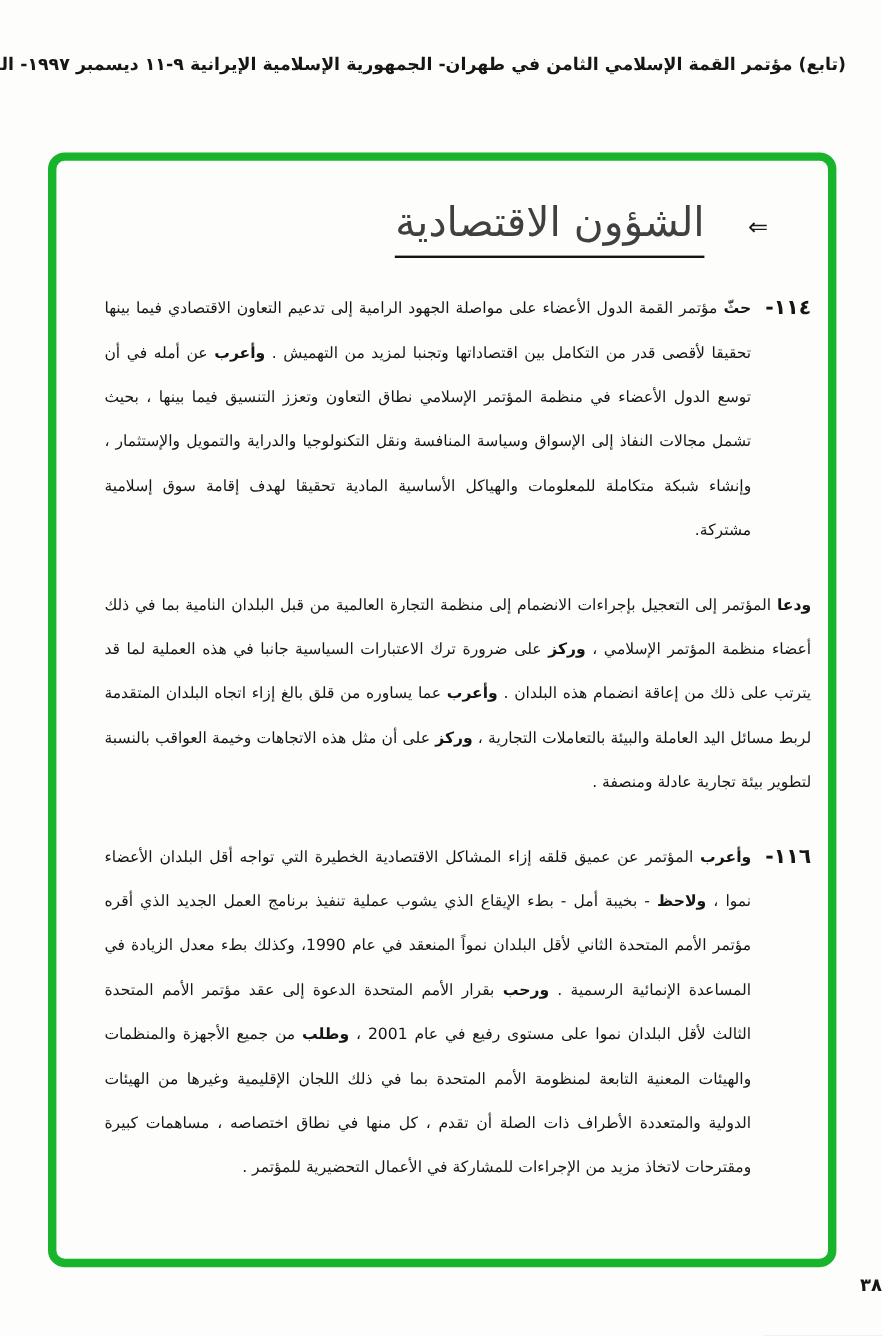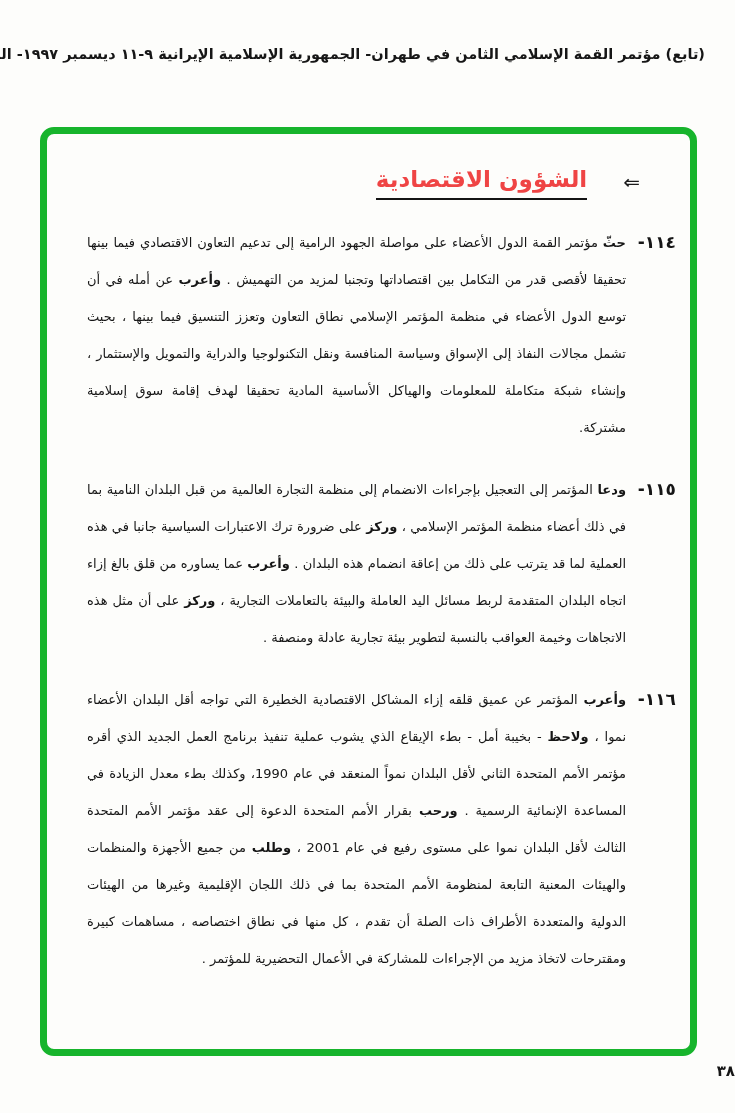--- a/index.html
+++ b/index.html
@@ -55,23 +55,23 @@
     margin: 30px 50px 0 40px;
     gap: 36px;
   }
   .arrow-glyph {
     font-size: 20px;
     color: #1a1a1a;
     line-height: 1;
     flex: 0 0 auto;
   }
   .section-title {
-    font-size: 23px;
-    font-weight: bold;
-    color: #ef4444;
+    font-size: 34px;
+    font-weight: normal;
+    color: #404040;
     border-bottom: 2.5px solid #141414;
     padding-bottom: 3px;
     line-height: 1.35;
   }
   .paragraphs {
     direction: rtl;
     margin: 24px 14px 0 40px;
   }
   .para {
     display: flex;
@@ -119,21 +119,20 @@
     <div class="section-heading">
       <span class="arrow-glyph">⇐</span>
       <span class="section-title">الشؤون الاقتصادية</span>
     </div>
     <div class="paragraphs" id="paragraphs">
         <div class="para">
           <div class="para-number">١١٤-</div>
           <div class="para-text"><span class="seg-bold">حثّ</span><span class="seg"> مؤتمر القمة الدول الأعضاء على مواصلة الجهود الرامية إلى تدعيم التعاون الاقتصادي فيما بينها تحقيقا لأقصى قدر من التكامل بين اقتصاداتها وتجنبا لمزيد من التهميش . </span><span class="seg-bold">وأعرب</span><span class="seg"> عن أمله في أن توسع الدول الأعضاء في منظمة المؤتمر الإسلامي نطاق التعاون وتعزز التنسيق فيما بينها ، بحيث تشمل مجالات النفاذ إلى الإسواق وسياسة المنافسة ونقل التكنولوجيا والدراية والتمويل والإستثمار ، وإنشاء شبكة متكاملة للمعلومات والهياكل الأساسية المادية تحقيقا لهدف إقامة سوق إسلامية مشتركة.</span></div>
         </div>
         <div class="para">
-          <div class="para-number">١١٥-</div>
           <div class="para-text"><span class="seg-bold">ودعا</span><span class="seg"> المؤتمر إلى التعجيل بإجراءات الانضمام إلى منظمة التجارة العالمية من قبل البلدان النامية بما في ذلك أعضاء منظمة المؤتمر الإسلامي ، </span><span class="seg-bold">وركز</span><span class="seg"> على ضرورة ترك الاعتبارات السياسية جانبا في هذه العملية لما قد يترتب على ذلك من إعاقة انضمام هذه البلدان . </span><span class="seg-bold">وأعرب</span><span class="seg"> عما يساوره من قلق بالغ إزاء اتجاه البلدان المتقدمة لربط مسائل اليد العاملة والبيئة بالتعاملات التجارية ، </span><span class="seg-bold">وركز</span><span class="seg"> على أن مثل هذه الاتجاهات وخيمة العواقب بالنسبة لتطوير بيئة تجارية عادلة ومنصفة .</span></div>
         </div>
         <div class="para">
           <div class="para-number">١١٦-</div>
           <div class="para-text"><span class="seg-bold">وأعرب</span><span class="seg"> المؤتمر عن عميق قلقه إزاء المشاكل الاقتصادية الخطيرة التي تواجه أقل البلدان الأعضاء نموا ، </span><span class="seg-bold">ولاحظ</span><span class="seg"> - بخيبة أمل - بطء الإيقاع الذي يشوب عملية تنفيذ برنامج العمل الجديد الذي أقره مؤتمر الأمم المتحدة الثاني لأقل البلدان نمواً المنعقد في عام 1990، وكذلك بطء معدل الزيادة في المساعدة الإنمائية الرسمية . </span><span class="seg-bold">ورحب</span><span class="seg"> بقرار الأمم المتحدة الدعوة إلى عقد مؤتمر الأمم المتحدة الثالث لأقل البلدان نموا على مستوى رفيع في عام 2001 ، </span><span class="seg-bold">وطلب</span><span class="seg"> من جميع الأجهزة والمنظمات والهيئات المعنية التابعة لمنظومة الأمم المتحدة بما في ذلك اللجان الإقليمية وغيرها من الهيئات الدولية والمتعددة الأطراف ذات الصلة أن تقدم ، كل منها في نطاق اختصاصه ، مساهمات كبيرة ومقترحات لاتخاذ مزيد من الإجراءات للمشاركة في الأعمال التحضيرية للمؤتمر .</span></div>
         </div>
       </div>
   </div>
 
   <div class="page-number">٣٨</div>

